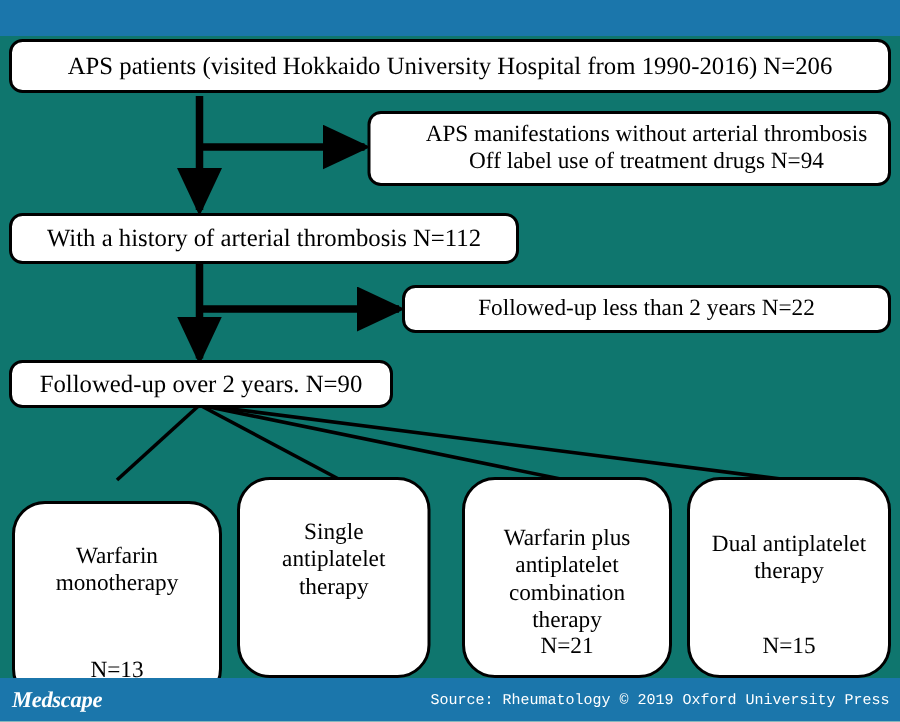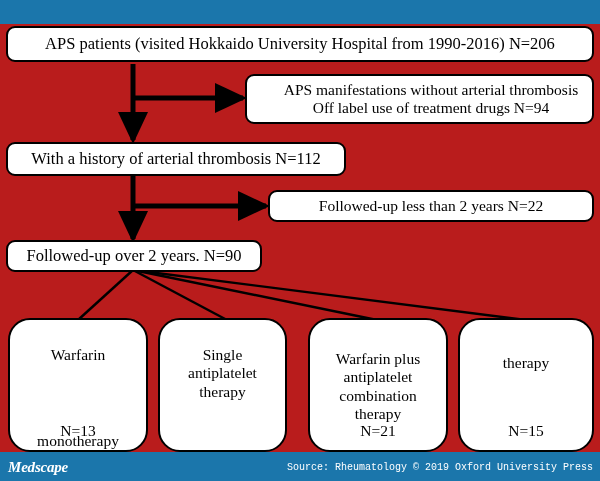--- a/index.html
+++ b/index.html
@@ -7,21 +7,21 @@
     padding: 0;
     background: #ffffff;
   }
   body {
     font-family: "Liberation Serif", "DejaVu Serif", serif;
   }
   #stage {
     position: relative;
     width: 600px;
     height: 481px;
-    background: #b91c1c;
+    background: #0f766e;
     overflow: hidden;
   }
   .band {
     position: absolute;
     left: 0;
     width: 600px;
     background: #1b76ab;
   }
   #header-band { top: 0; height: 24px; }
   #footer-band { top: 452px; height: 29px; }
@@ -140,41 +140,42 @@
   </div>
 
   <div class="node branch" style="left:268px; top:190px; width:326px; height:32px;">
     <span>Followed-up less than 2 years N=22</span>
   </div>
 
   <div class="node rail" style="left:6px; top:240px; width:256px; height:32px;">
     <span>Followed-up over 2 years. N=90</span>
   </div>
 
-  <div class="node leaf" style="left:8px; top:318px; width:140px; height:134px;justify-content:space-between;">
+  <div class="node leaf" style="left:8px; top:334px; width:140px; height:134px;">
     <span class="leaf-title">Warfarin</span>
     <span class="leaf-title">monotherapy</span>
     <span class="leaf-count">N=13</span>
   </div>
 
   <div class="node leaf" style="left:158px; top:318px; width:129px; height:134px;">
     <span class="leaf-title">Single</span>
     <span class="leaf-title">antiplatelet</span>
     <span class="leaf-title">therapy</span>
   </div>
 
   <div class="node leaf" style="left:308px; top:318px; width:140px; height:134px; padding-top:30px;">
     <span class="leaf-title">Warfarin plus</span>
     <span class="leaf-title">antiplatelet</span>
     <span class="leaf-title">combination</span>
     <span class="leaf-title">therapy</span>
     <span class="leaf-count">N=21</span>
   </div>
 
   <div class="node leaf" style="left:458px; top:318px; width:136px; height:134px; padding-top:34px;">
+    <span class="leaf-title">Dual antiplatelet</span>
     <span class="leaf-title">therapy</span>
     <span class="leaf-count">N=15</span>
   </div>
 
   <div id="footer-band" class="band"></div>
   <div id="footer-brand">Medscape</div>
   <div id="footer-source">Source: Rheumatology © 2019 Oxford University Press</div>
 
 </div>
 

